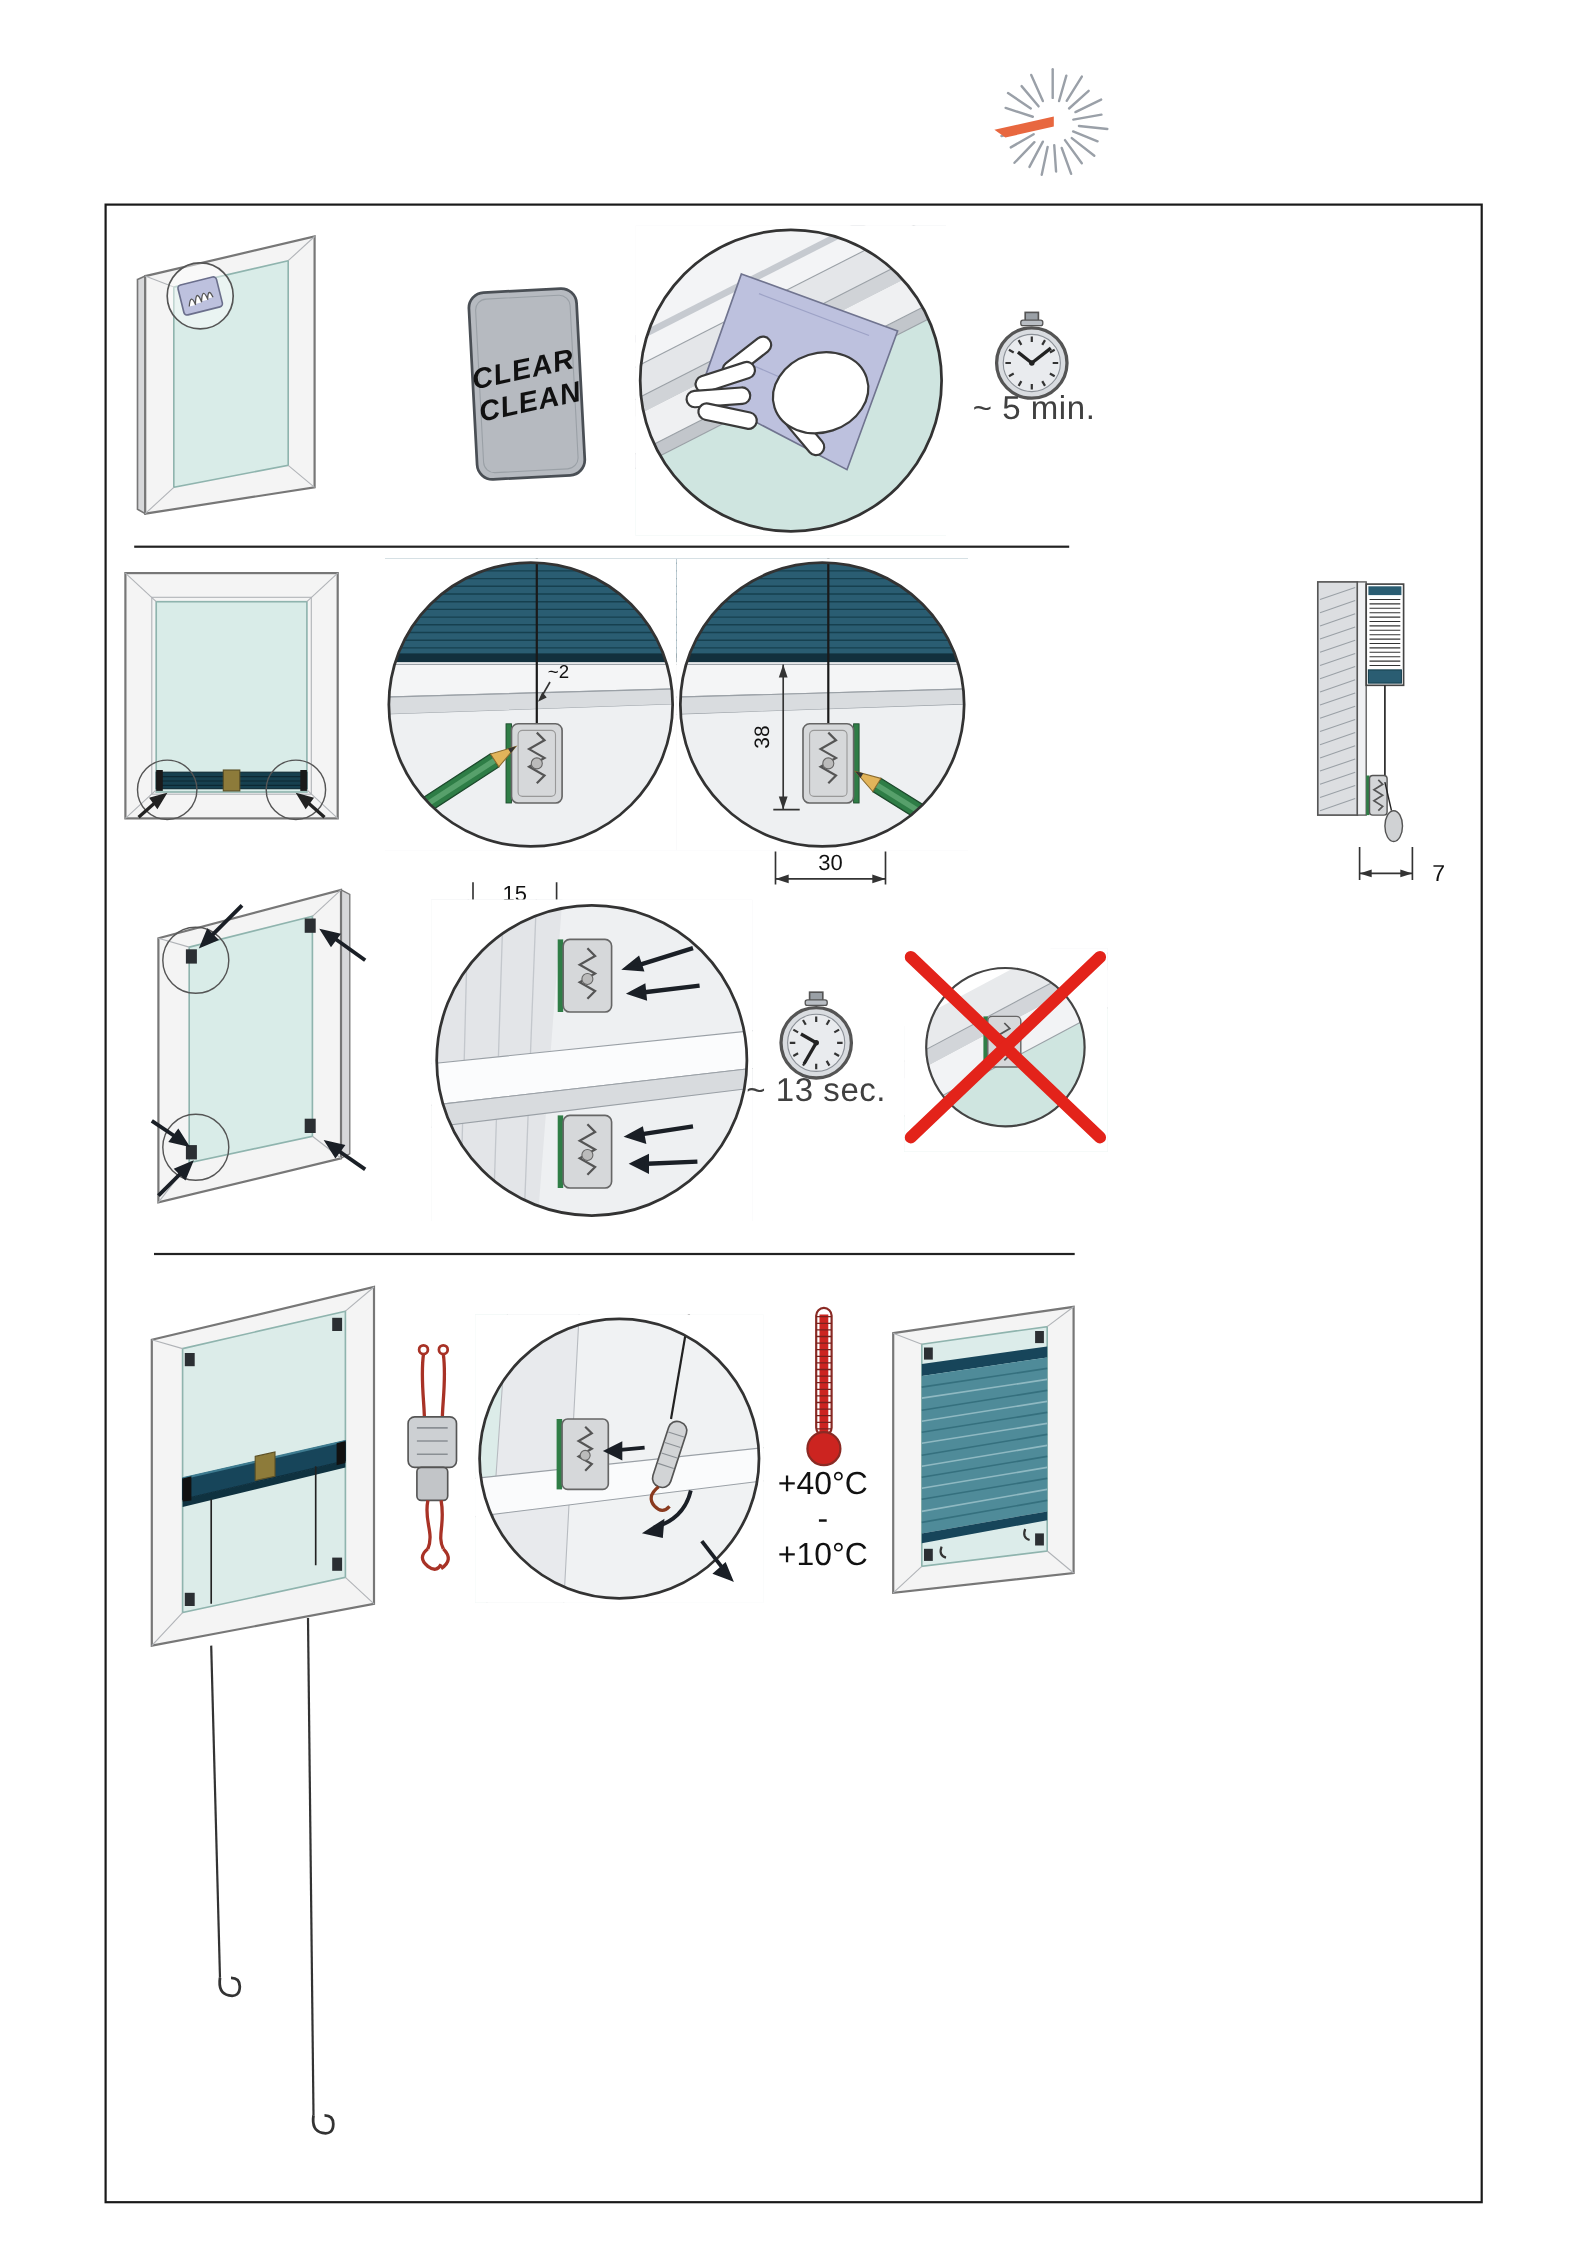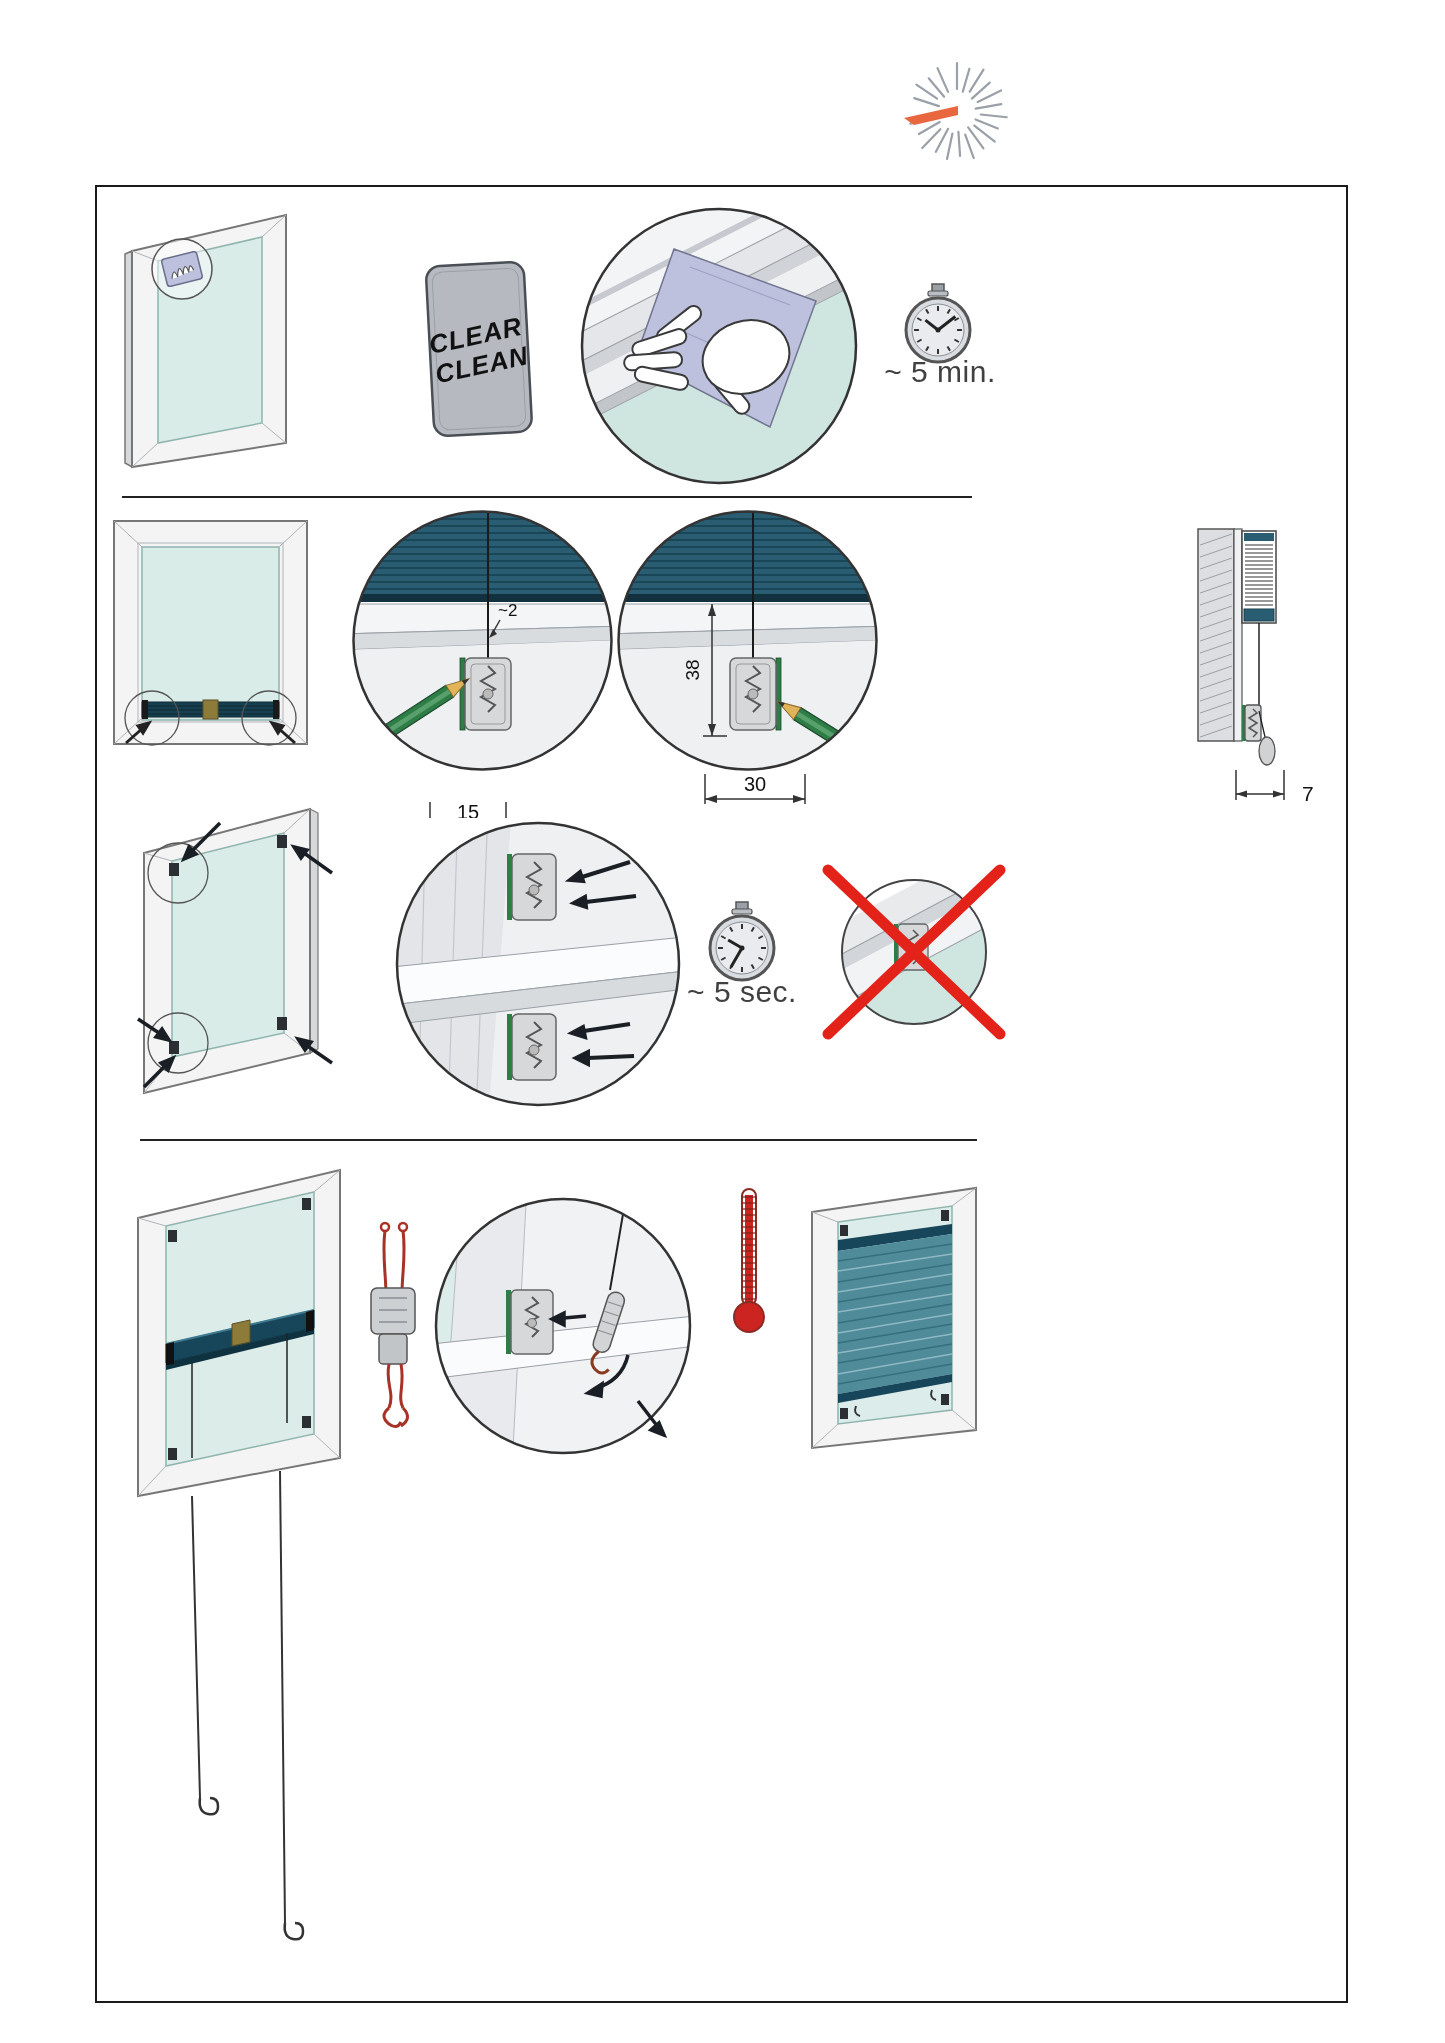--- a/index.html
+++ b/index.html
@@ -450,21 +450,21 @@
         <line x1="36" y1="26" x2="36" y2="31" transform="rotate(240 36 50)"></line>
           <line x1="36" y1="26" x2="36" y2="31" transform="rotate(270 36 50)"></line>
         <line x1="36" y1="26" x2="36" y2="31" transform="rotate(300 36 50)"></line>
           <line x1="36" y1="26" x2="36" y2="31" transform="rotate(330 36 50)"></line>
       </g>
       <line x1="36" y1="50" x2="36" y2="28" stroke="#222" stroke-width="3" transform="rotate(210 36 50)"></line>
       <line x1="36" y1="50" x2="36" y2="34" stroke="#222" stroke-width="3" transform="rotate(300 36 50)"></line>
       <circle cx="36" cy="50" r="2.5" fill="#222"></circle>
     </svg>
   </div>
-  <div class="abs caption" style="left:662px;top:975px;width:160px;">~ 5 sec.</div>
+  <div class="abs caption" style="left:662px;top:975px;width:160px;">~ 13 sec.</div>
 
   <div class="abs" style="left:822px;top:862px;">
     <svg width="185" height="185" viewBox="0 0 185 185">
       <g transform="rotate(-28 92 90)">
         <rect x="-60" y="30" width="300" height="28" fill="#e8eaec"></rect>
         <rect x="-60" y="58" width="300" height="14" fill="#d2d5d9"></rect>
         <rect x="-60" y="72" width="300" height="30" fill="#f2f3f5"></rect>
         <rect x="-60" y="102" width="300" height="120" fill="#cfe5e0"></rect>
         <line x1="-60" y1="58" x2="240" y2="58" stroke="#9aa0a6"></line>
         <line x1="-60" y1="102" x2="240" y2="102" stroke="#9aa0a6"></line>
@@ -593,20 +593,25 @@
           <line x1="22" y1="92" x2="36" y2="92"></line>
         <line x1="22" y1="98" x2="36" y2="98"></line>
           <line x1="22" y1="104" x2="36" y2="104"></line>
         <line x1="22" y1="110" x2="36" y2="110"></line>
           <line x1="22" y1="116" x2="36" y2="116"></line>
       </g>
       <rect x="25" y="118" width="8" height="8" fill="#cc2420"></rect>
       <circle cx="29" cy="134" r="15" fill="#cc2420" stroke="#8a2a24" stroke-width="2"></circle>
     </svg>
   </div>
+  <div class="abs temps" style="left:688px;top:1332px;width:120px;">
+    <div>+40°C</div>
+    <div>-</div>
+    <div>+10°C</div>
+  </div>
 
   <div class="abs" style="left:800px;top:1178px;">
     <svg width="188" height="278" viewBox="0 0 188 278">
       <polygon points="12,34 176,10 176,252 12,270" fill="#f4f4f4" stroke="#777" stroke-width="2"></polygon>
       <polygon points="38,44 152,28 152,232 38,246" fill="#dcecea" stroke="#8fb4ae" stroke-width="1.5"></polygon>
       <g stroke="#b0b3b7" stroke-width="1">
         <line x1="12" y1="34" x2="38" y2="44"></line>
           <line x1="176" y1="10" x2="152" y2="28"></line>
         <line x1="176" y1="252" x2="152" y2="232"></line>
           <line x1="12" y1="270" x2="38" y2="246"></line>

